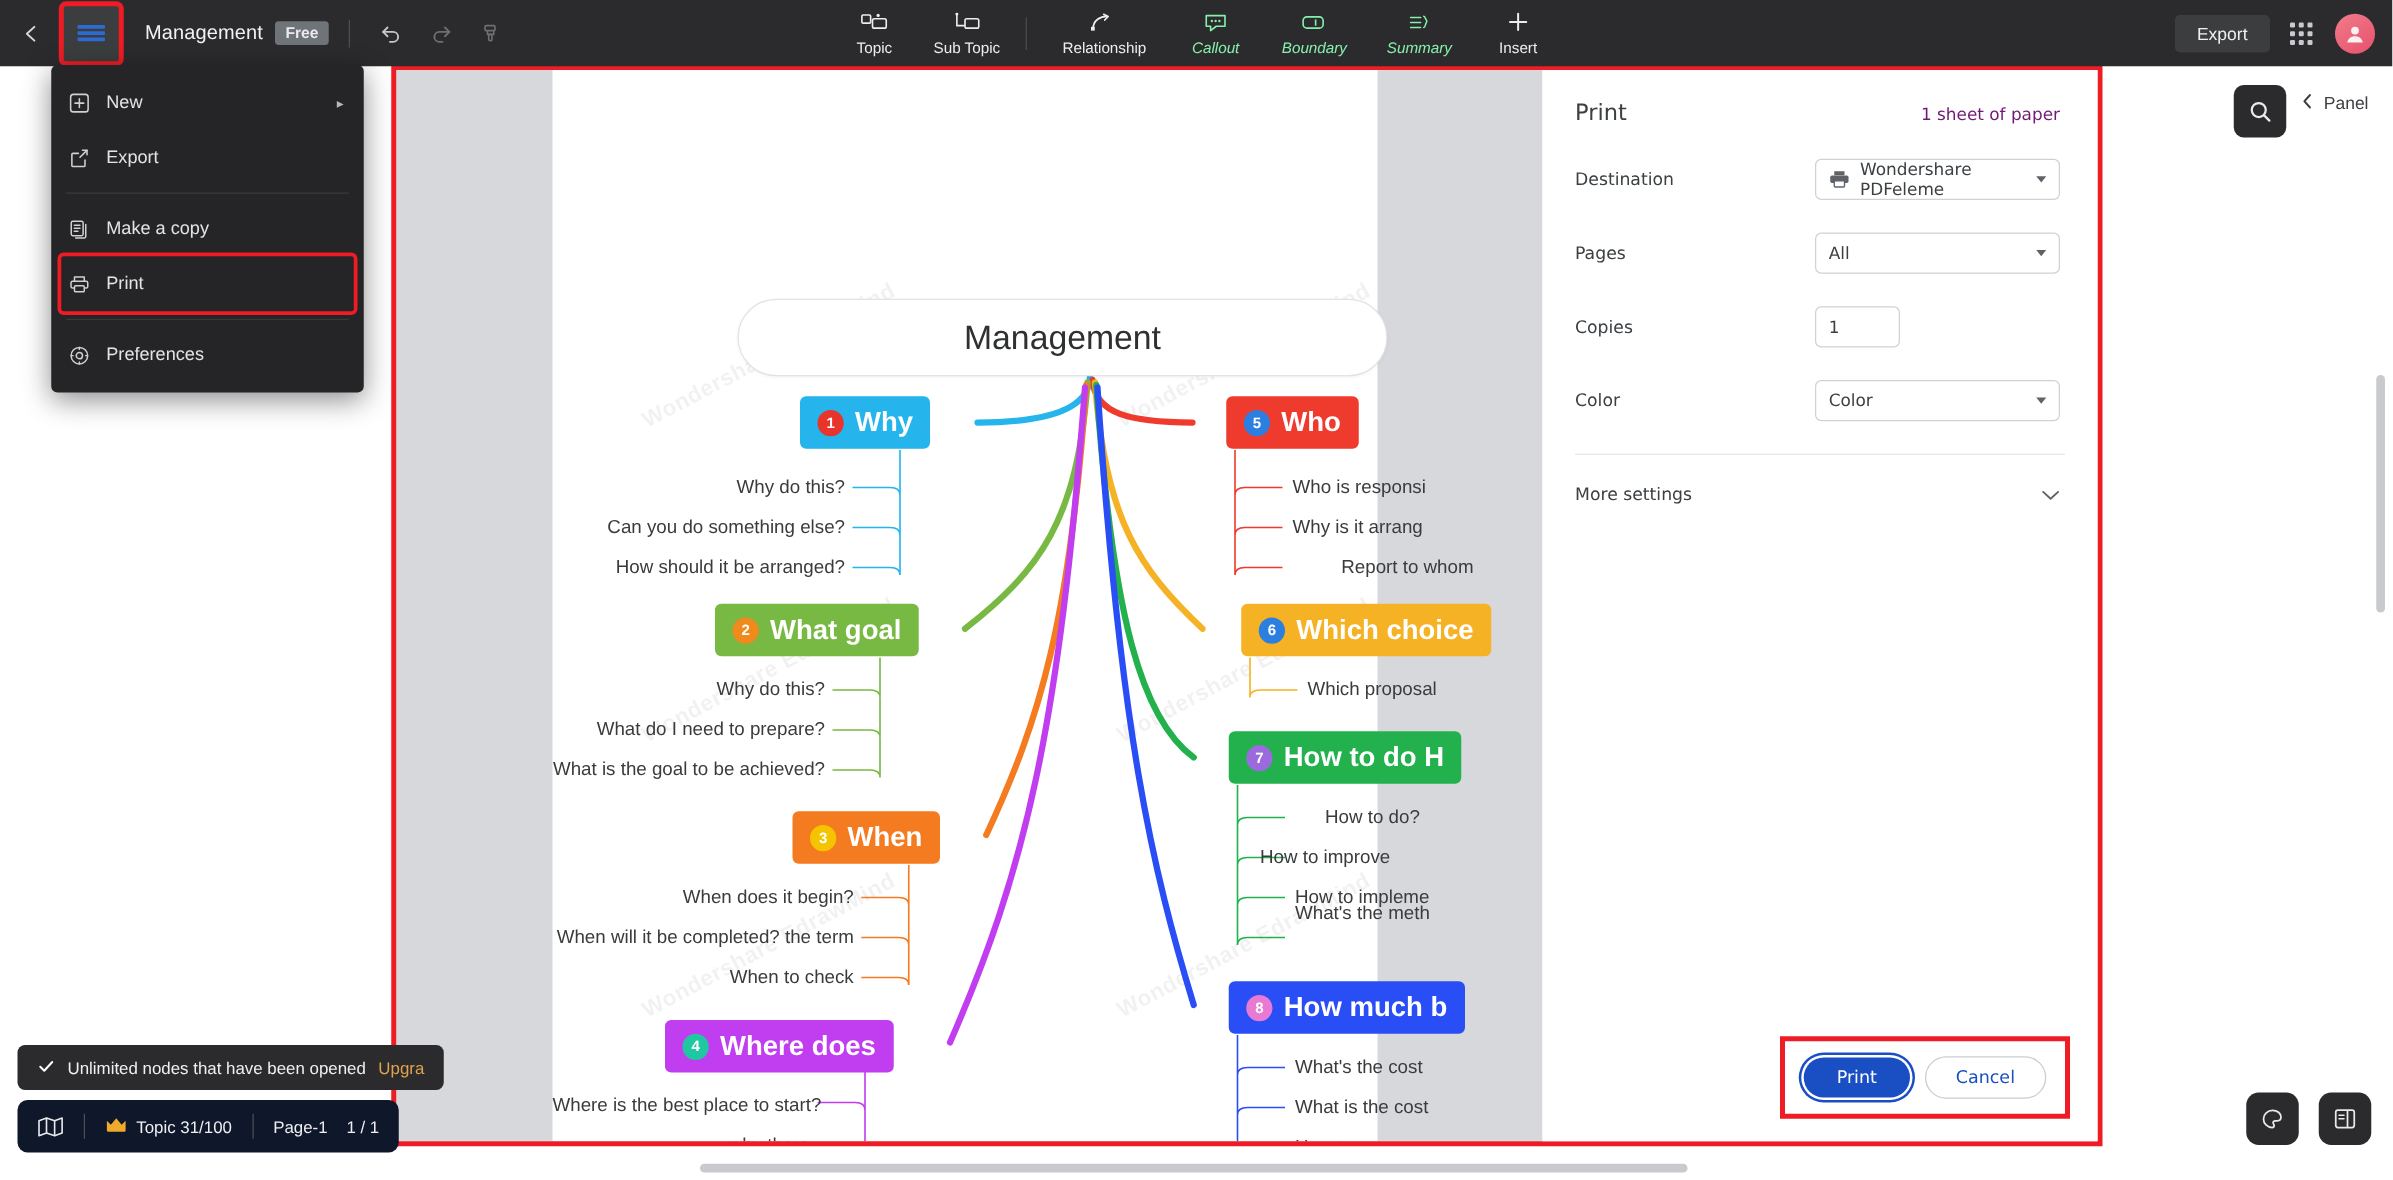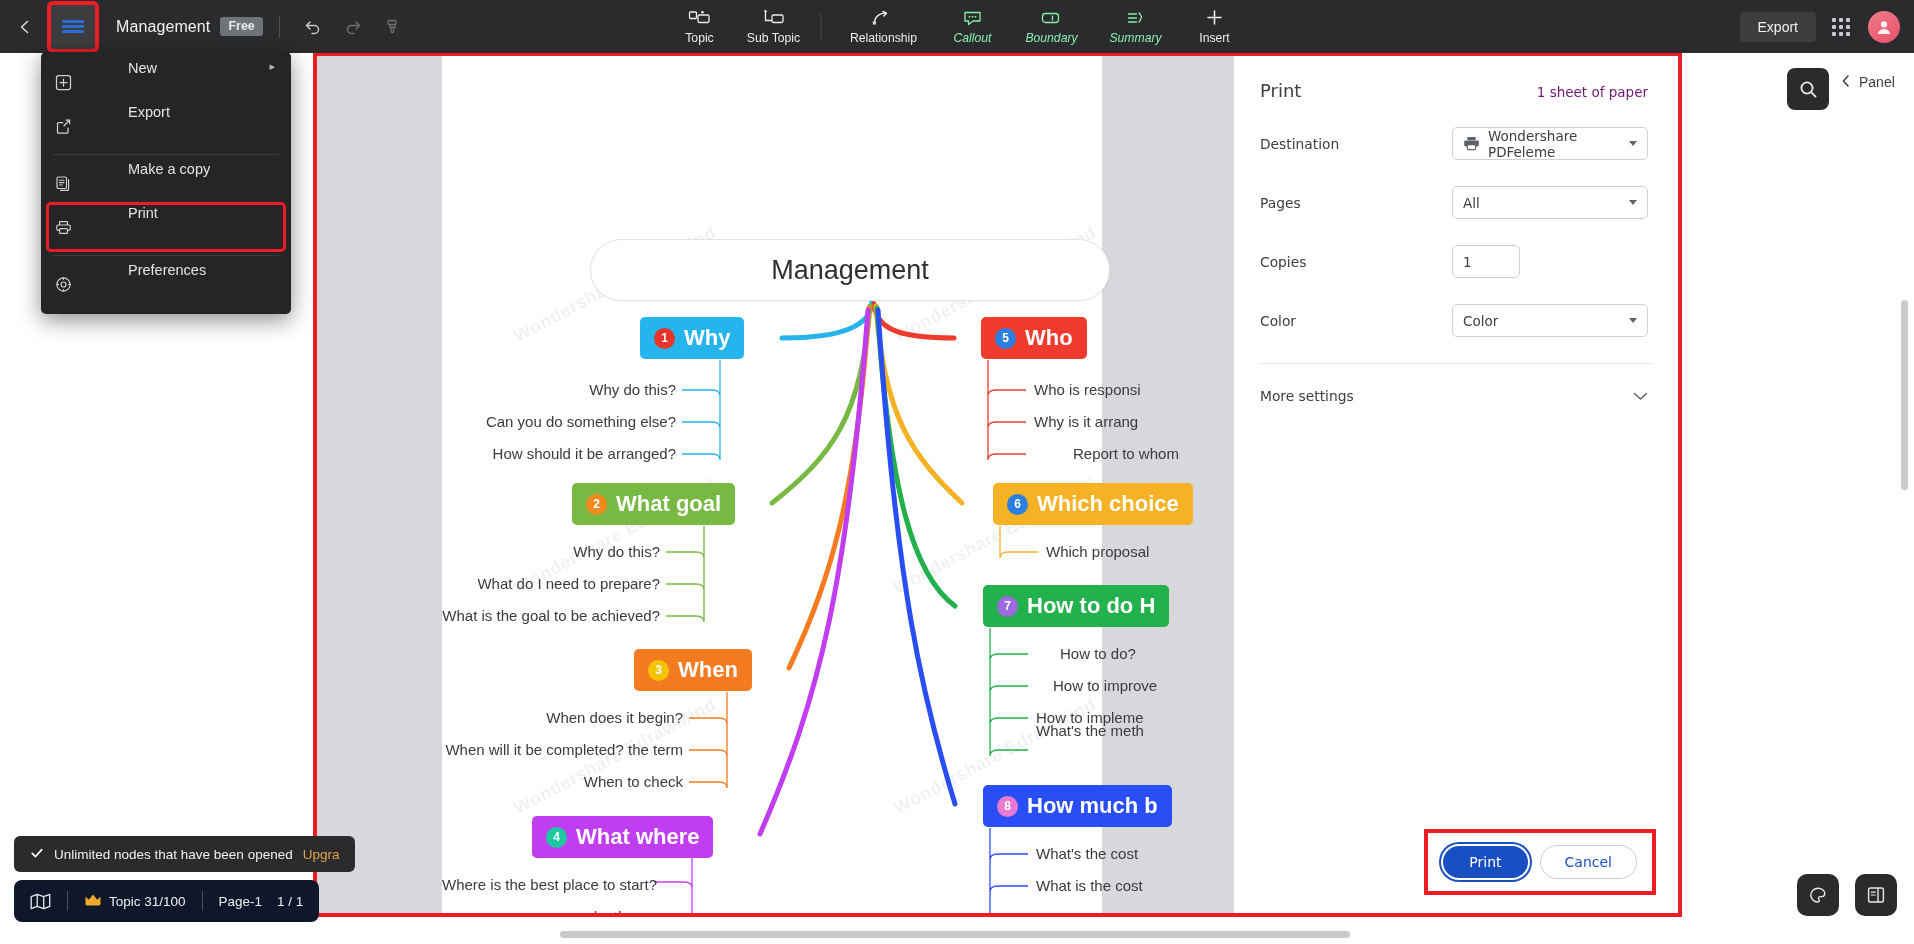--- a/index.html
+++ b/index.html
@@ -74,22 +74,22 @@
     display:flex;align-items:center;justify-content:center;
   }
 
   
   #menu {
     position: absolute; left: 41px; top: 52px; width: 250px;
     background: #252527; border-radius: 5px; padding: 8px 0 8px;
     box-shadow: 0 6px 22px rgba(0,0,0,.45); z-index: 60;
   }
   .mi {
-    height: 44px; display: flex; padding: 0 14px;
-    color: #e4e4e6; font-size: 14.5px; cursor: pointer; position: relative; gap: 43px;
+    height: 44px; display: flex; align-items: center; padding: 0 14px;
+    color: #e4e4e6; font-size: 14.5px; cursor: pointer; position: relative;
   }
   .mi .mic { width: 30px; display: flex; align-items: center; color: #cfd0d3; }
   .mi .arrow { position: absolute; right: 16px; color: #b6b7ba; font-size: 11px; }
   .menu-sep { height: 1px; background: #3a3a3c; margin: 6px 12px; }
   .mi.highlight {
     outline: 3px solid #ee1c25; margin: 0 8px; border-radius: 2px;
     padding-left: 6px; width: calc(100% - 16px);
   }
 
   
@@ -488,21 +488,21 @@
     <div class="node" style="left:192px; top:593px; background:#f47b20;">
       <span class="num" style="background:#f5c400;">3</span>
       <span>When</span>
     </div>
     <div class="leaf r" style="left:0px; top:653px; width:241px;">When does it begin?</div>
     <div class="leaf r" style="left:0px; top:685px; width:241px;">When will it be completed? the term</div>
     <div class="leaf r" style="left:0px; top:717px; width:241px;">When to check</div>
 
     <div class="node" style="left:90px; top:760px; background:#c13ef0;">
       <span class="num" style="background:#1ec8a0;">4</span>
-      <span>What where</span>
+      <span>Where does</span>
     </div>
     <div class="leaf r" style="left:0px; top:820px; width:206px;">Where is the best place to start?</div>
     <div class="leaf r" style="left:0px; top:852px; width:206px;">why there</div>
 
     <div class="node" style="left:539px; top:261px; background:#ef3b2d;">
       <span class="num" style="background:#2b7fe0;">5</span>
       <span>Who</span>
     </div>
     <div class="leaf" style="left:592px; top:325px;">Who is responsi</div>
     <div class="leaf" style="left:592px; top:357px;">Why is it arrang</div>
@@ -512,21 +512,21 @@
       <span class="num" style="background:#2b7fe0;">6</span>
       <span>Which choice</span>
     </div>
     <div class="leaf" style="left:604px; top:487px;">Which proposal</div>
 
     <div class="node" style="left:541px; top:529px; background:#22b14c;">
       <span class="num" style="background:#9b6bdd;">7</span>
       <span>How to do H</span>
     </div>
     <div class="leaf" style="left:594px; top:589px;margin-left:24px;">How to do?</div>
-    <div class="leaf" style="left:611px; top:621px;text-align:center;">How to improve</div>
+    <div class="leaf" style="left:566px; top:621px;text-align:center;">How to improve</div>
     <div class="leaf" style="left:594px; top:653px;">How to impleme</div>
     <div class="leaf" style="left:594px; top:666px;">What's the meth</div>
 
     <div class="node" style="left:541px; top:729px; background:#2a4ef5;">
       <span class="num" style="background:#e87ad4;">8</span>
       <span>How much b</span>
     </div>
     <div class="leaf" style="left:594px; top:789px;">What's the cost</div>
     <div class="leaf" style="left:594px; top:821px;">What is the cost</div>
     <div class="leaf" style="left:594px; top:853px;">How to save cos</div>

